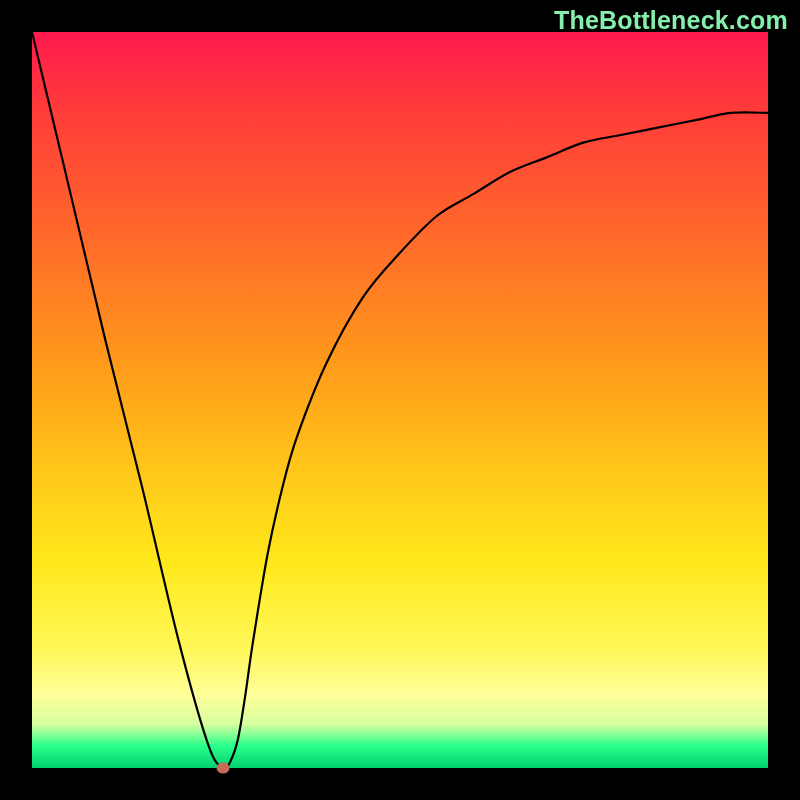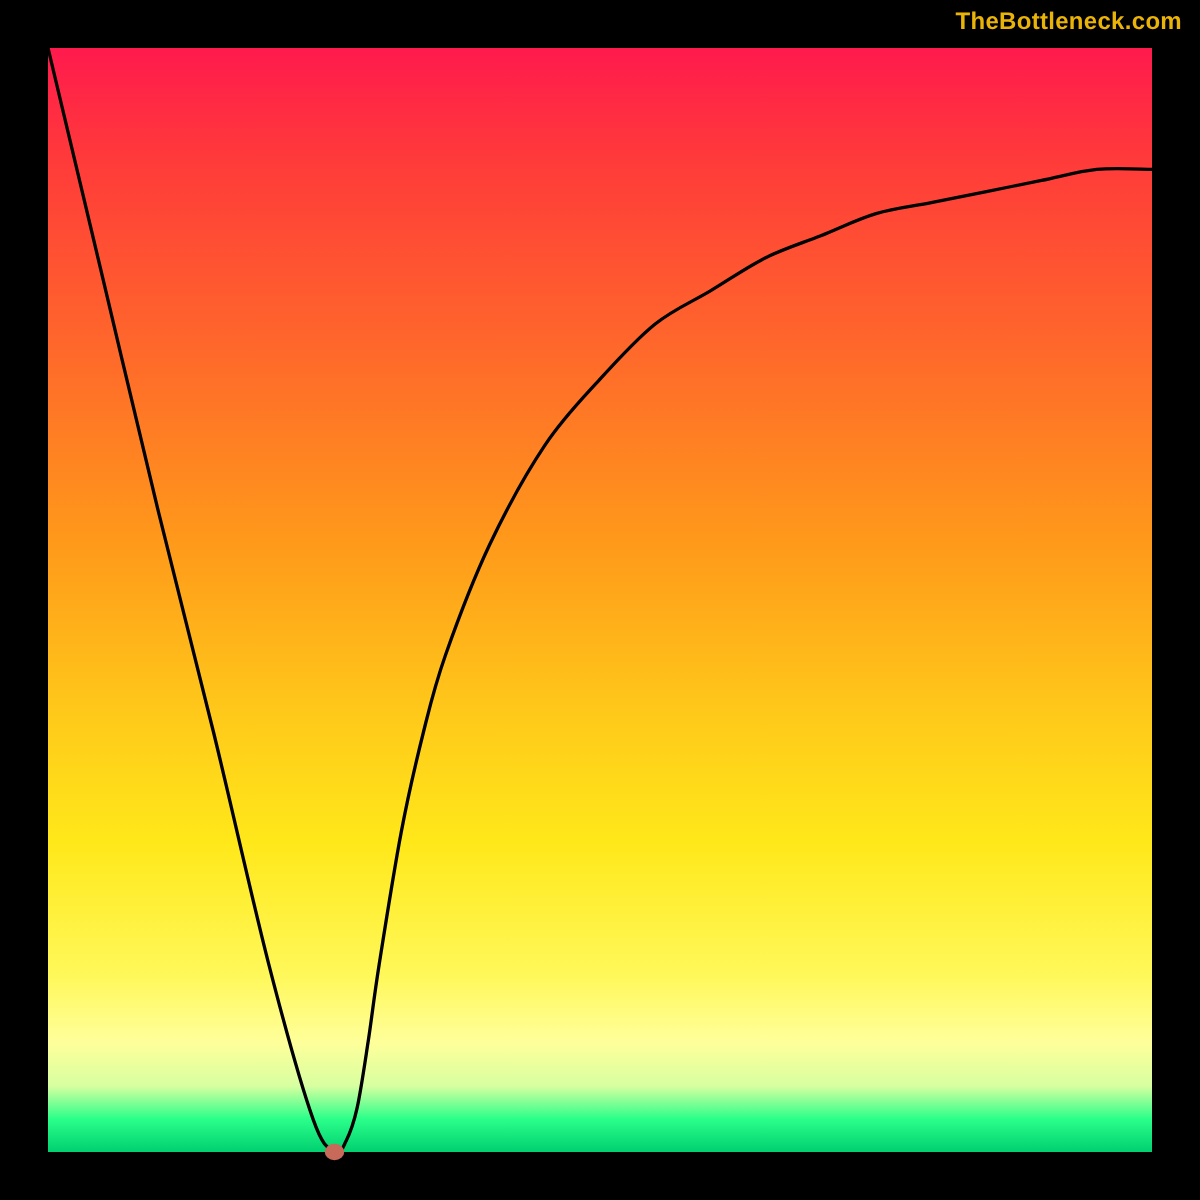--- a/index.html
+++ b/index.html
@@ -48,23 +48,23 @@
     height: 11px;
     border-radius: 50%;
     background: #c76a5a;
     transform: translate(-50%, -50%);
   }
   .attr {
     position: absolute;
     top: 6px;
     right: 12px;
     font-family: Arial, Helvetica, sans-serif;
-    font-size: 16px;
+    font-size: 25px;
     font-weight: 600;
-    color: #eab308;
+    color: #86efac;
     letter-spacing: 0.2px;
   }
 </style>
 </head>
 <body>
 
 <div class="frame">
   <div class="plot">
     <svg class="curve" viewBox="0 0 736 736" preserveAspectRatio="none">
       <path id="curve-path" d="M 0 0 C 6.133333333333334 25.75999999999999, 24.53333333333334 103.03999999999994, 36.800000000000004 154.55999999999995 C 49.06666666666667 206.07999999999996, 61.33333333333334 258.82666666666665, 73.60000000000001 309.12 C 85.86666666666667 359.41333333333336, 98.13333333333333 406.02666666666664, 110.39999999999999 456.32 C 122.66666666666666 506.61333333333334, 136.16000000000003 567.9466666666667, 147.20000000000002 610.88 C 158.24 653.8133333333333, 169.27999999999997 693.0666666666666, 176.64 713.92 C 184 734.7733333333333, 187.68 733.5466666666666, 191.36 736 C 195.04000000000002 738.4533333333334, 196.2666666666667 733.5466666666666, 198.72000000000003 728.64 C 201.17333333333335 723.7333333333333, 203.6266666666667 717.5999999999999, 206.08 706.56 C 208.53333333333333 695.52, 210.98666666666668 678.3466666666666, 213.44 662.4 C 215.89333333333332 646.4533333333334, 217.11999999999998 634.1866666666667, 220.79999999999998 610.88 C 224.48 587.5733333333333, 230.61333333333334 548.3199999999999, 235.52 522.56 C 240.42666666666668 496.79999999999995, 245.33333333333334 475.94666666666666, 250.24 456.32 C 255.14666666666668 436.6933333333333, 257.59999999999997 425.65333333333336, 264.96 404.8 C 272.32 383.94666666666666, 283.36 354.50666666666666, 294.40000000000003 331.2 C 305.44000000000005 307.8933333333333, 318.93333333333334 283.35999999999996, 331.2 264.96 C 343.46666666666664 246.56, 355.73333333333335 234.2933333333334, 368 220.80000000000007 C 380.26666666666665 207.30666666666673, 392.53333333333336 193.81333333333336, 404.8 184 C 417.06666666666666 174.18666666666664, 429.3333333333333 169.27999999999997, 441.59999999999997 161.91999999999996 C 453.8666666666666 154.55999999999995, 466.1333333333334 145.97333333333324, 478.40000000000003 139.83999999999992 C 490.6666666666667 133.7066666666666, 502.9333333333333 130.02666666666667, 515.1999999999999 125.12 C 527.4666666666666 120.21333333333335, 539.7333333333333 114.07999999999998, 552 110.39999999999998 C 564.2666666666667 106.71999999999997, 576.5333333333334 105.4933333333333, 588.8000000000001 103.03999999999996 C 601.0666666666667 100.58666666666663, 613.3333333333334 98.13333333333327, 625.6 95.67999999999995 C 637.8666666666667 93.22666666666663, 650.1333333333333 90.77333333333337, 662.4 88.32000000000005 C 674.6666666666666 85.86666666666673, 686.9333333333333 82.18666666666671, 699.1999999999999 80.96000000000004 C 711.4666666666666 79.73333333333336, 729.8666666666667 80.96000000000004, 736 80.96000000000004" fill="none" stroke="#000" stroke-width="2.2" stroke-linejoin="round" stroke-linecap="round"></path>

